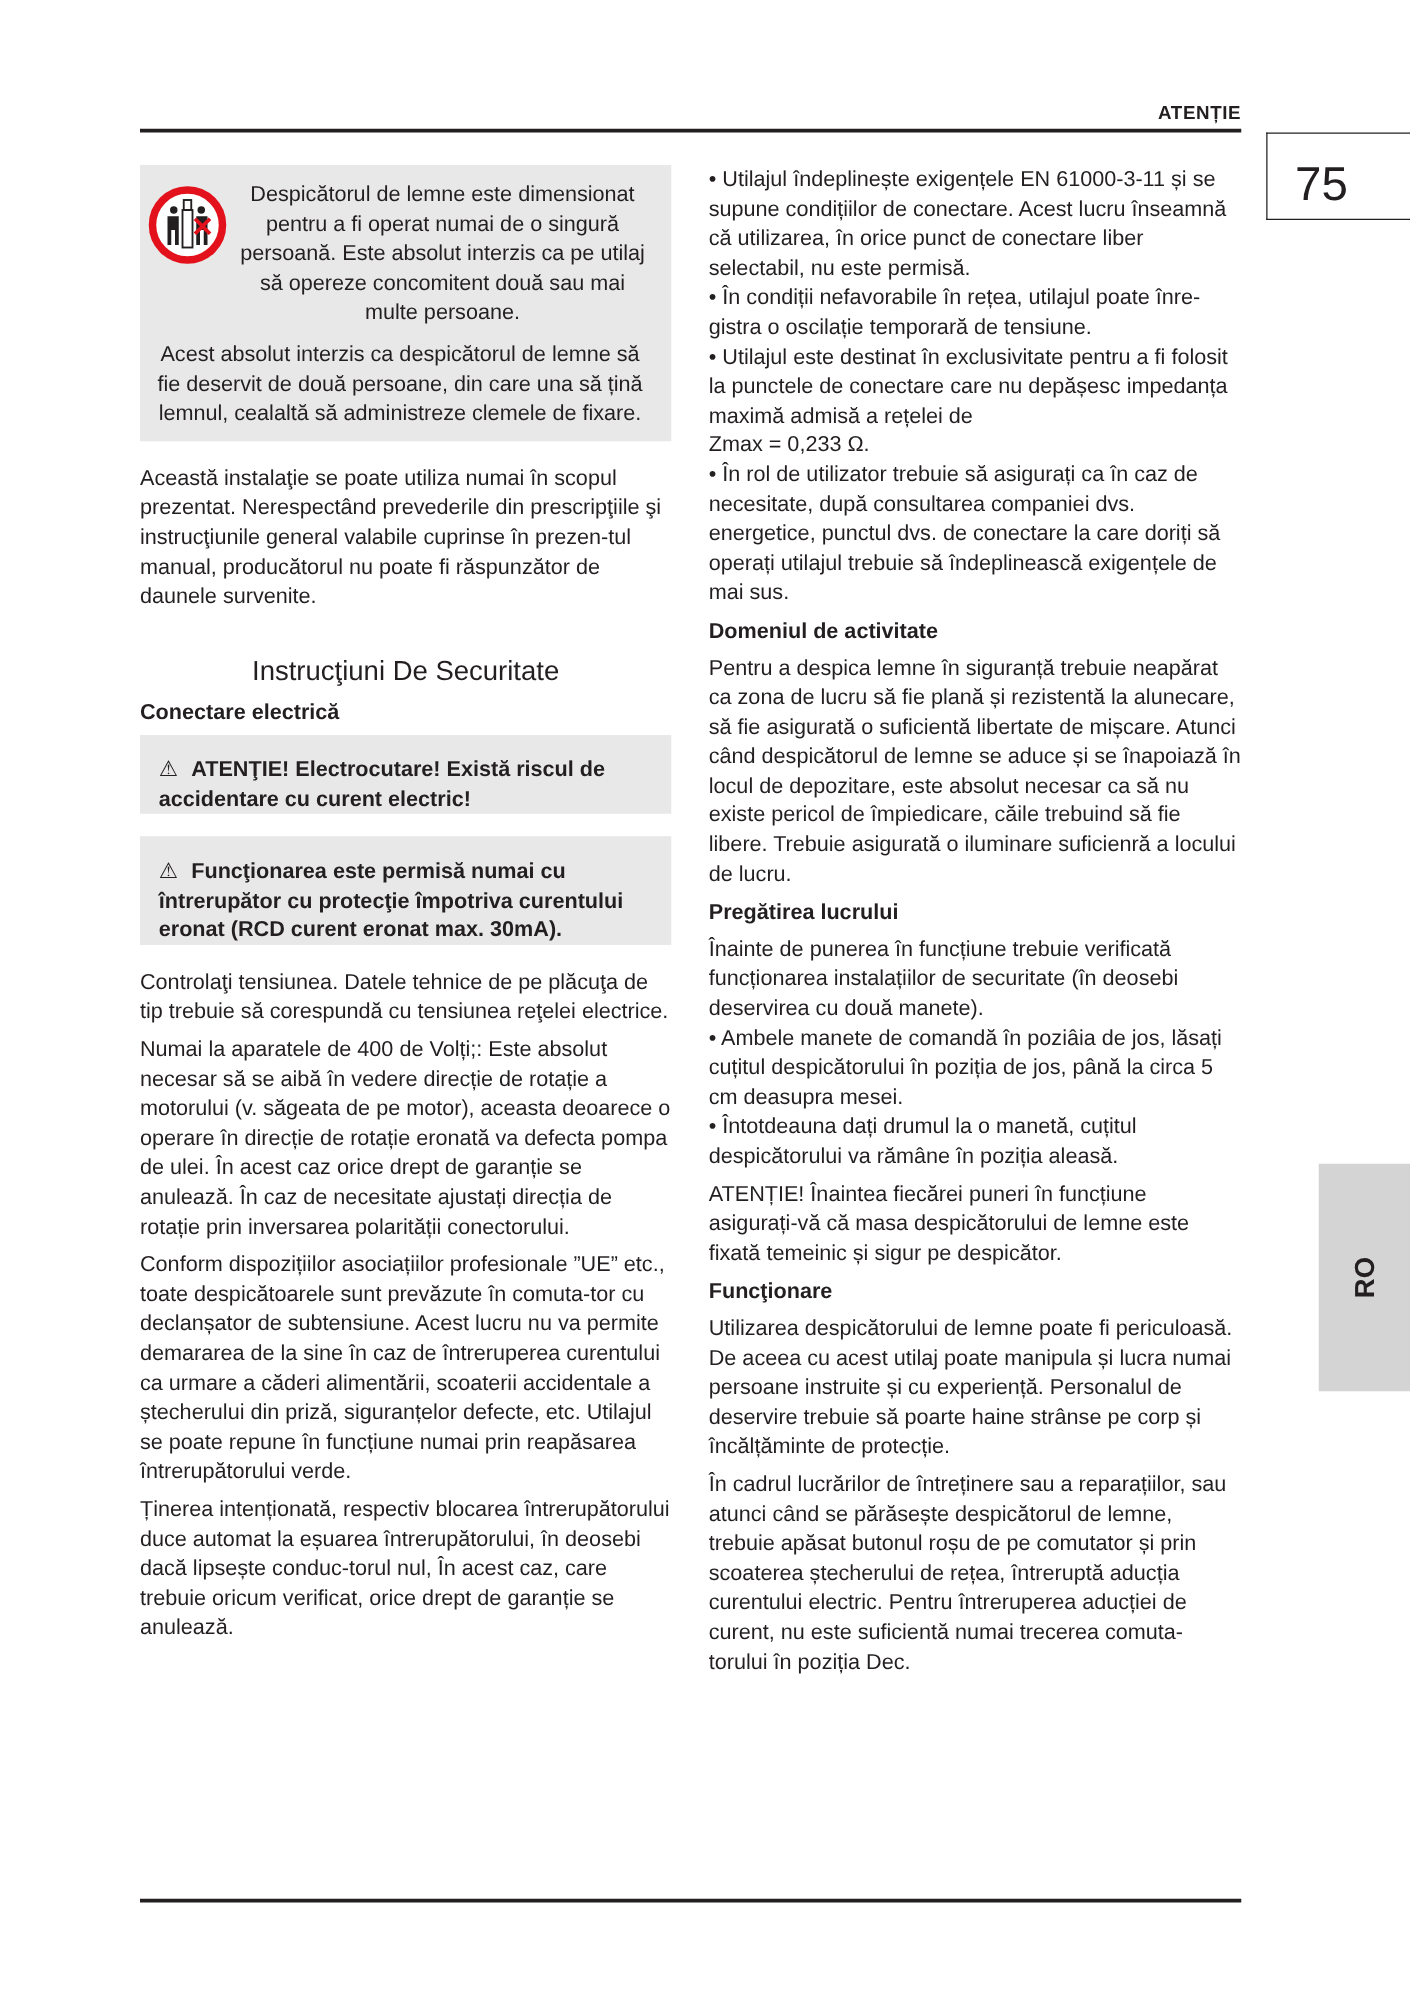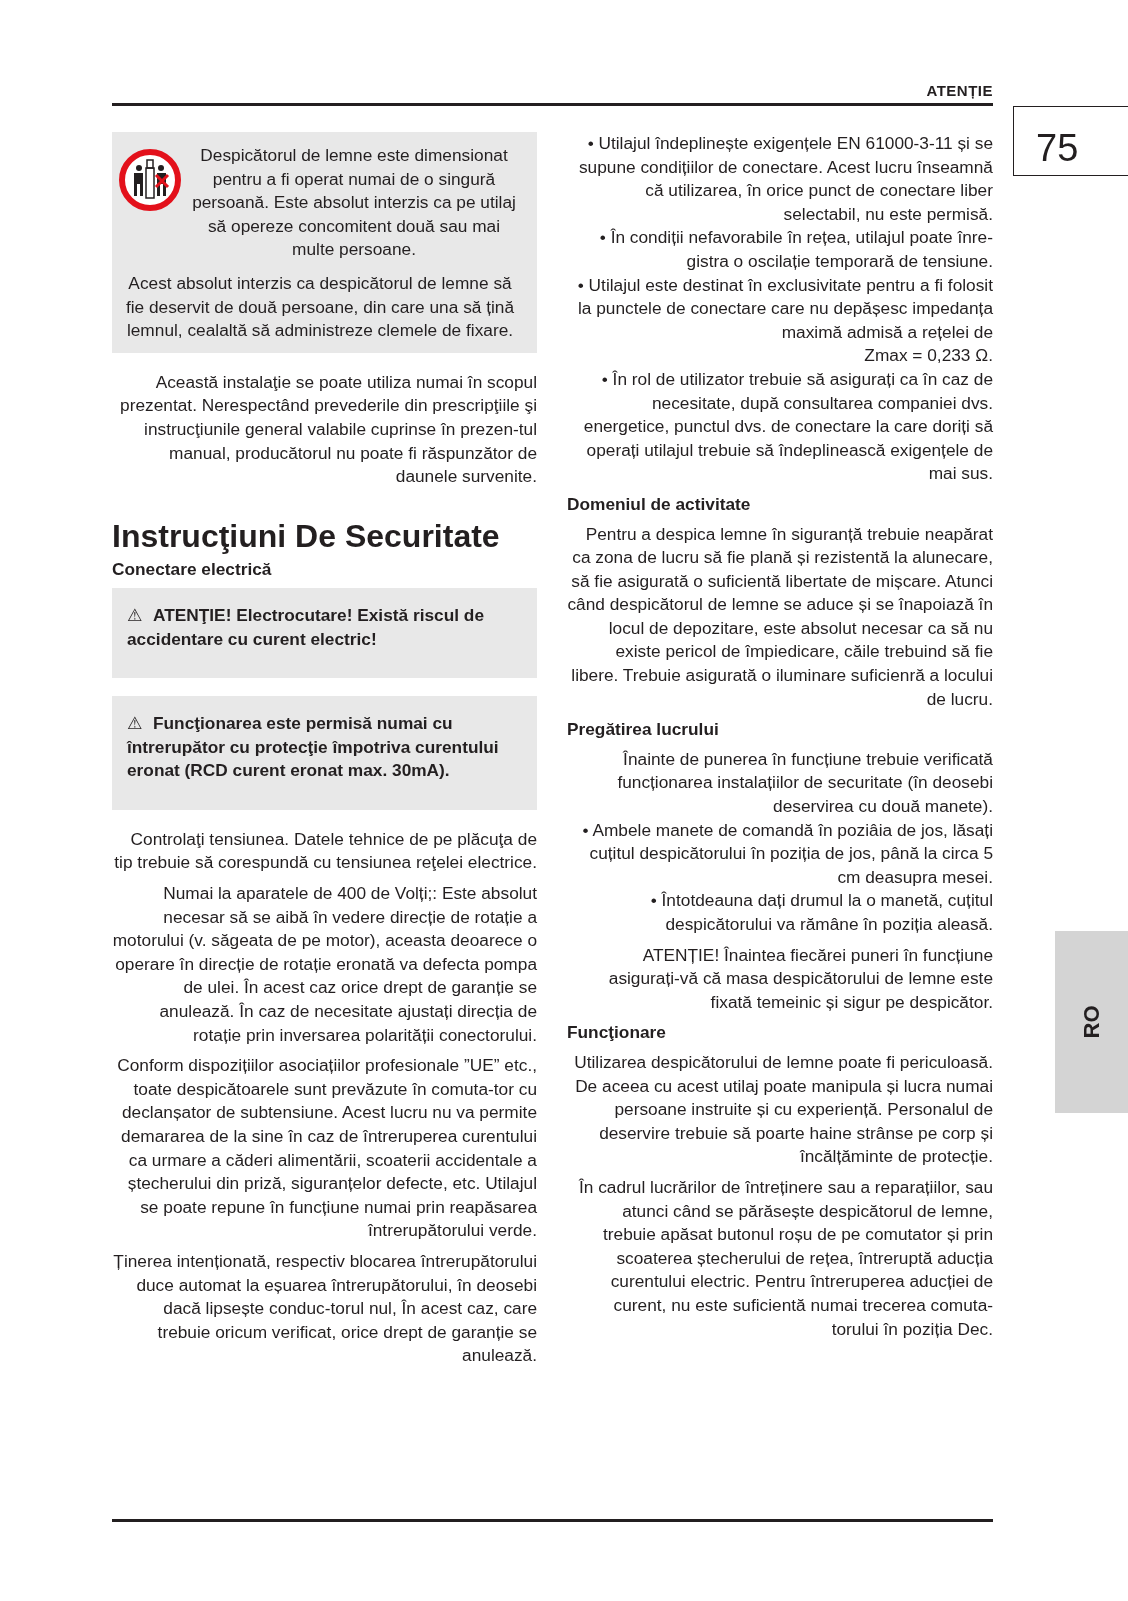--- a/index.html
+++ b/index.html
@@ -9,27 +9,27 @@
   .header-rule { position:absolute; top:103px; left:112px; width:881px; height:3px; background:#231f20; }
   .page-num-box { position:absolute; top:106px; left:1013px; width:115px; height:70px; border:1px solid #231f20; border-right:none; box-sizing:border-box; }
   .page-num { position:absolute; left:22px; top:20px; font-size:38px; font-weight:normal; }
   .lang-tab { position:absolute; top:931px; left:1055px; width:73px; height:182px; background:#d4d4d4; }
   .lang-tab span { position:absolute; left:50%; top:50%; transform:translate(-50%,-50%) rotate(-90deg); font-weight:bold; font-size:22px; }
   .footer-rule { position:absolute; top:1519px; left:112px; width:881px; height:3px; background:#231f20; }
 
   .col { position:absolute; top:132px; font-size:17.3px; line-height:23.6px; }
   .col-left { left:112px; width:425px; }
   .col-right { left:567px; width:426px; }
-  p { margin:0 0 7px 0;text-align:right; }
+  p { margin:0 0 7px 0; }
   .greybox { background:#e8e8e8; padding:12px 15px 10px 6px; margin-bottom:18px;text-align:center; }
   .warnbox-top { display:flex; align-items:flex-start; margin-bottom:10px; }
   .prohib-icon { flex:0 0 64px; width:64px; height:64px; margin-right:4px; margin-top:4px; }
-  .alert-box { background:#e8e8e8; padding:16px 15px 27px 15px; font-weight:bold; margin-bottom:18px; }
+  .alert-box { background:#e8e8e8; padding:16px 15px 0 15px; font-weight:bold; margin-bottom:18px; }
   .alert-icon { display:inline-block; width:20px; margin-right:6px; }
-  h2 { font-size:32px; margin:36px 0 10px 0; font-weight:bold; }
+  h2 { font-size:22px; margin:36px 0 10px 0; font-weight:normal;text-align:center; }
   h3 { font-size:17.3px; margin:8px 0 6px 0; font-weight:bold; }
   .col-right h3 { margin:6px 0 6px 0; }
 </style>
 </head>
 <body>
 
 <div class="header-label">ATENȚIE</div>
 <div class="header-rule"></div>
 <div class="page-num-box">
   <span class="page-num">75</span>

